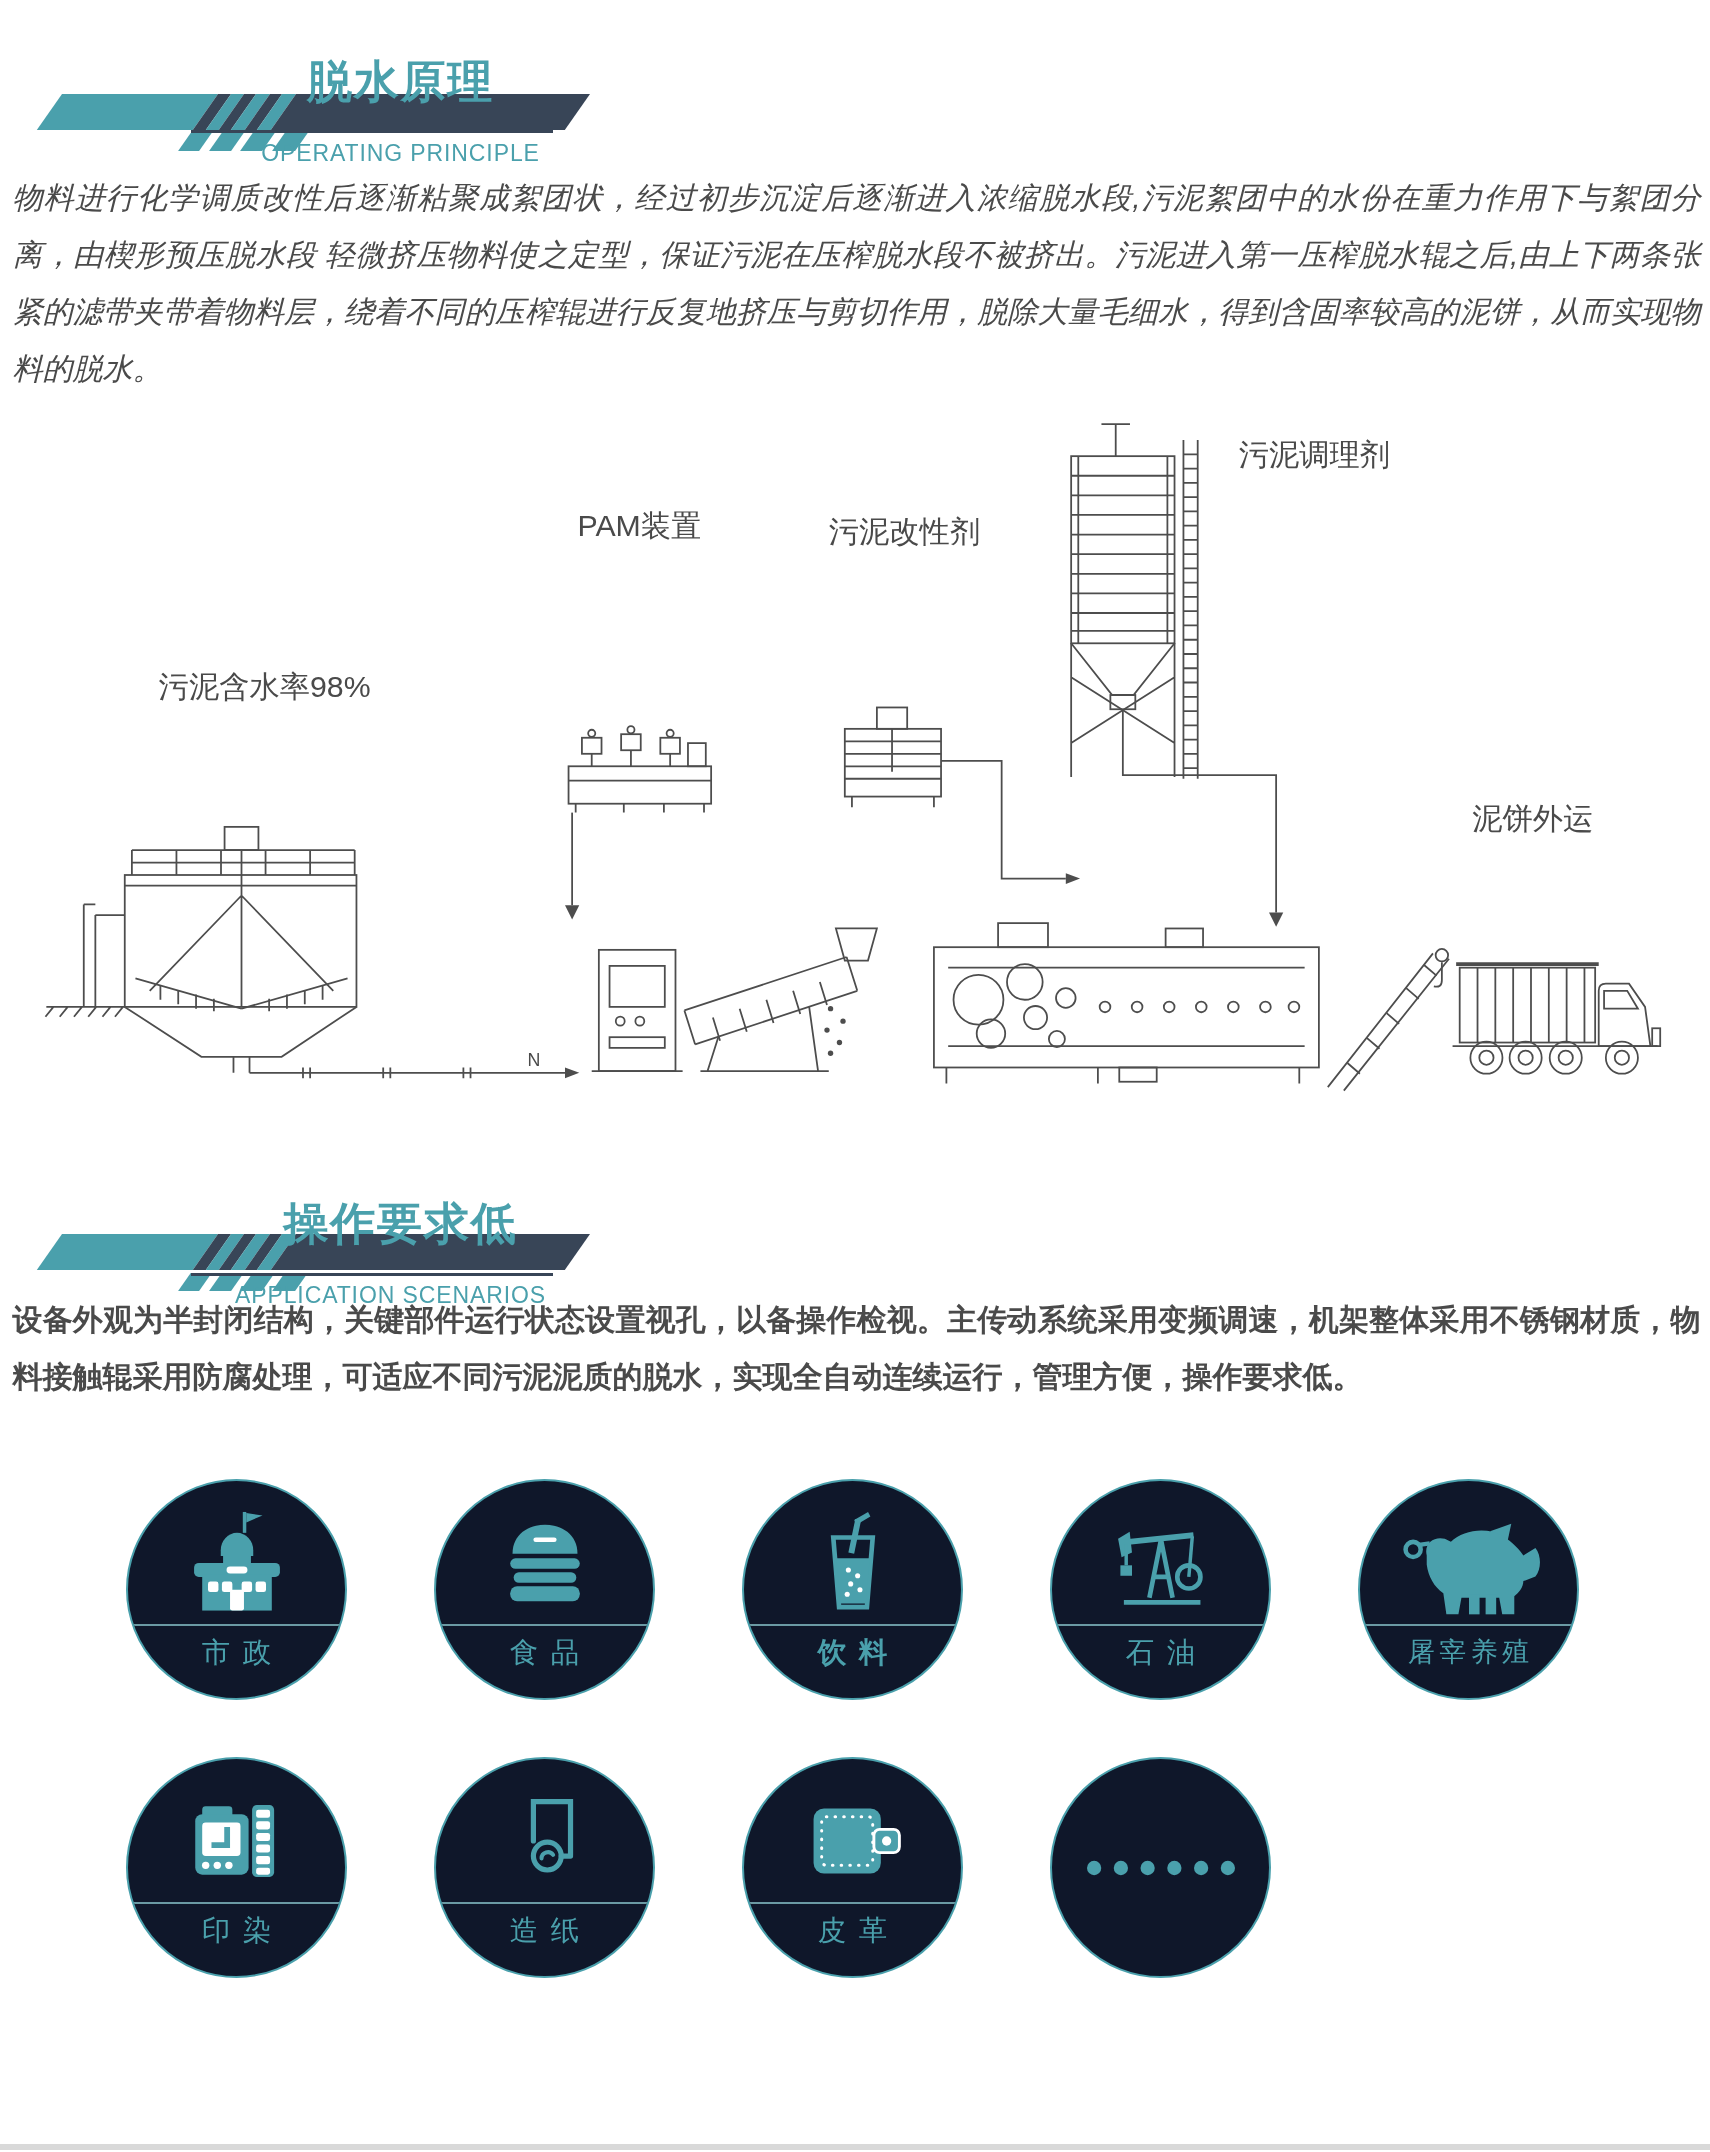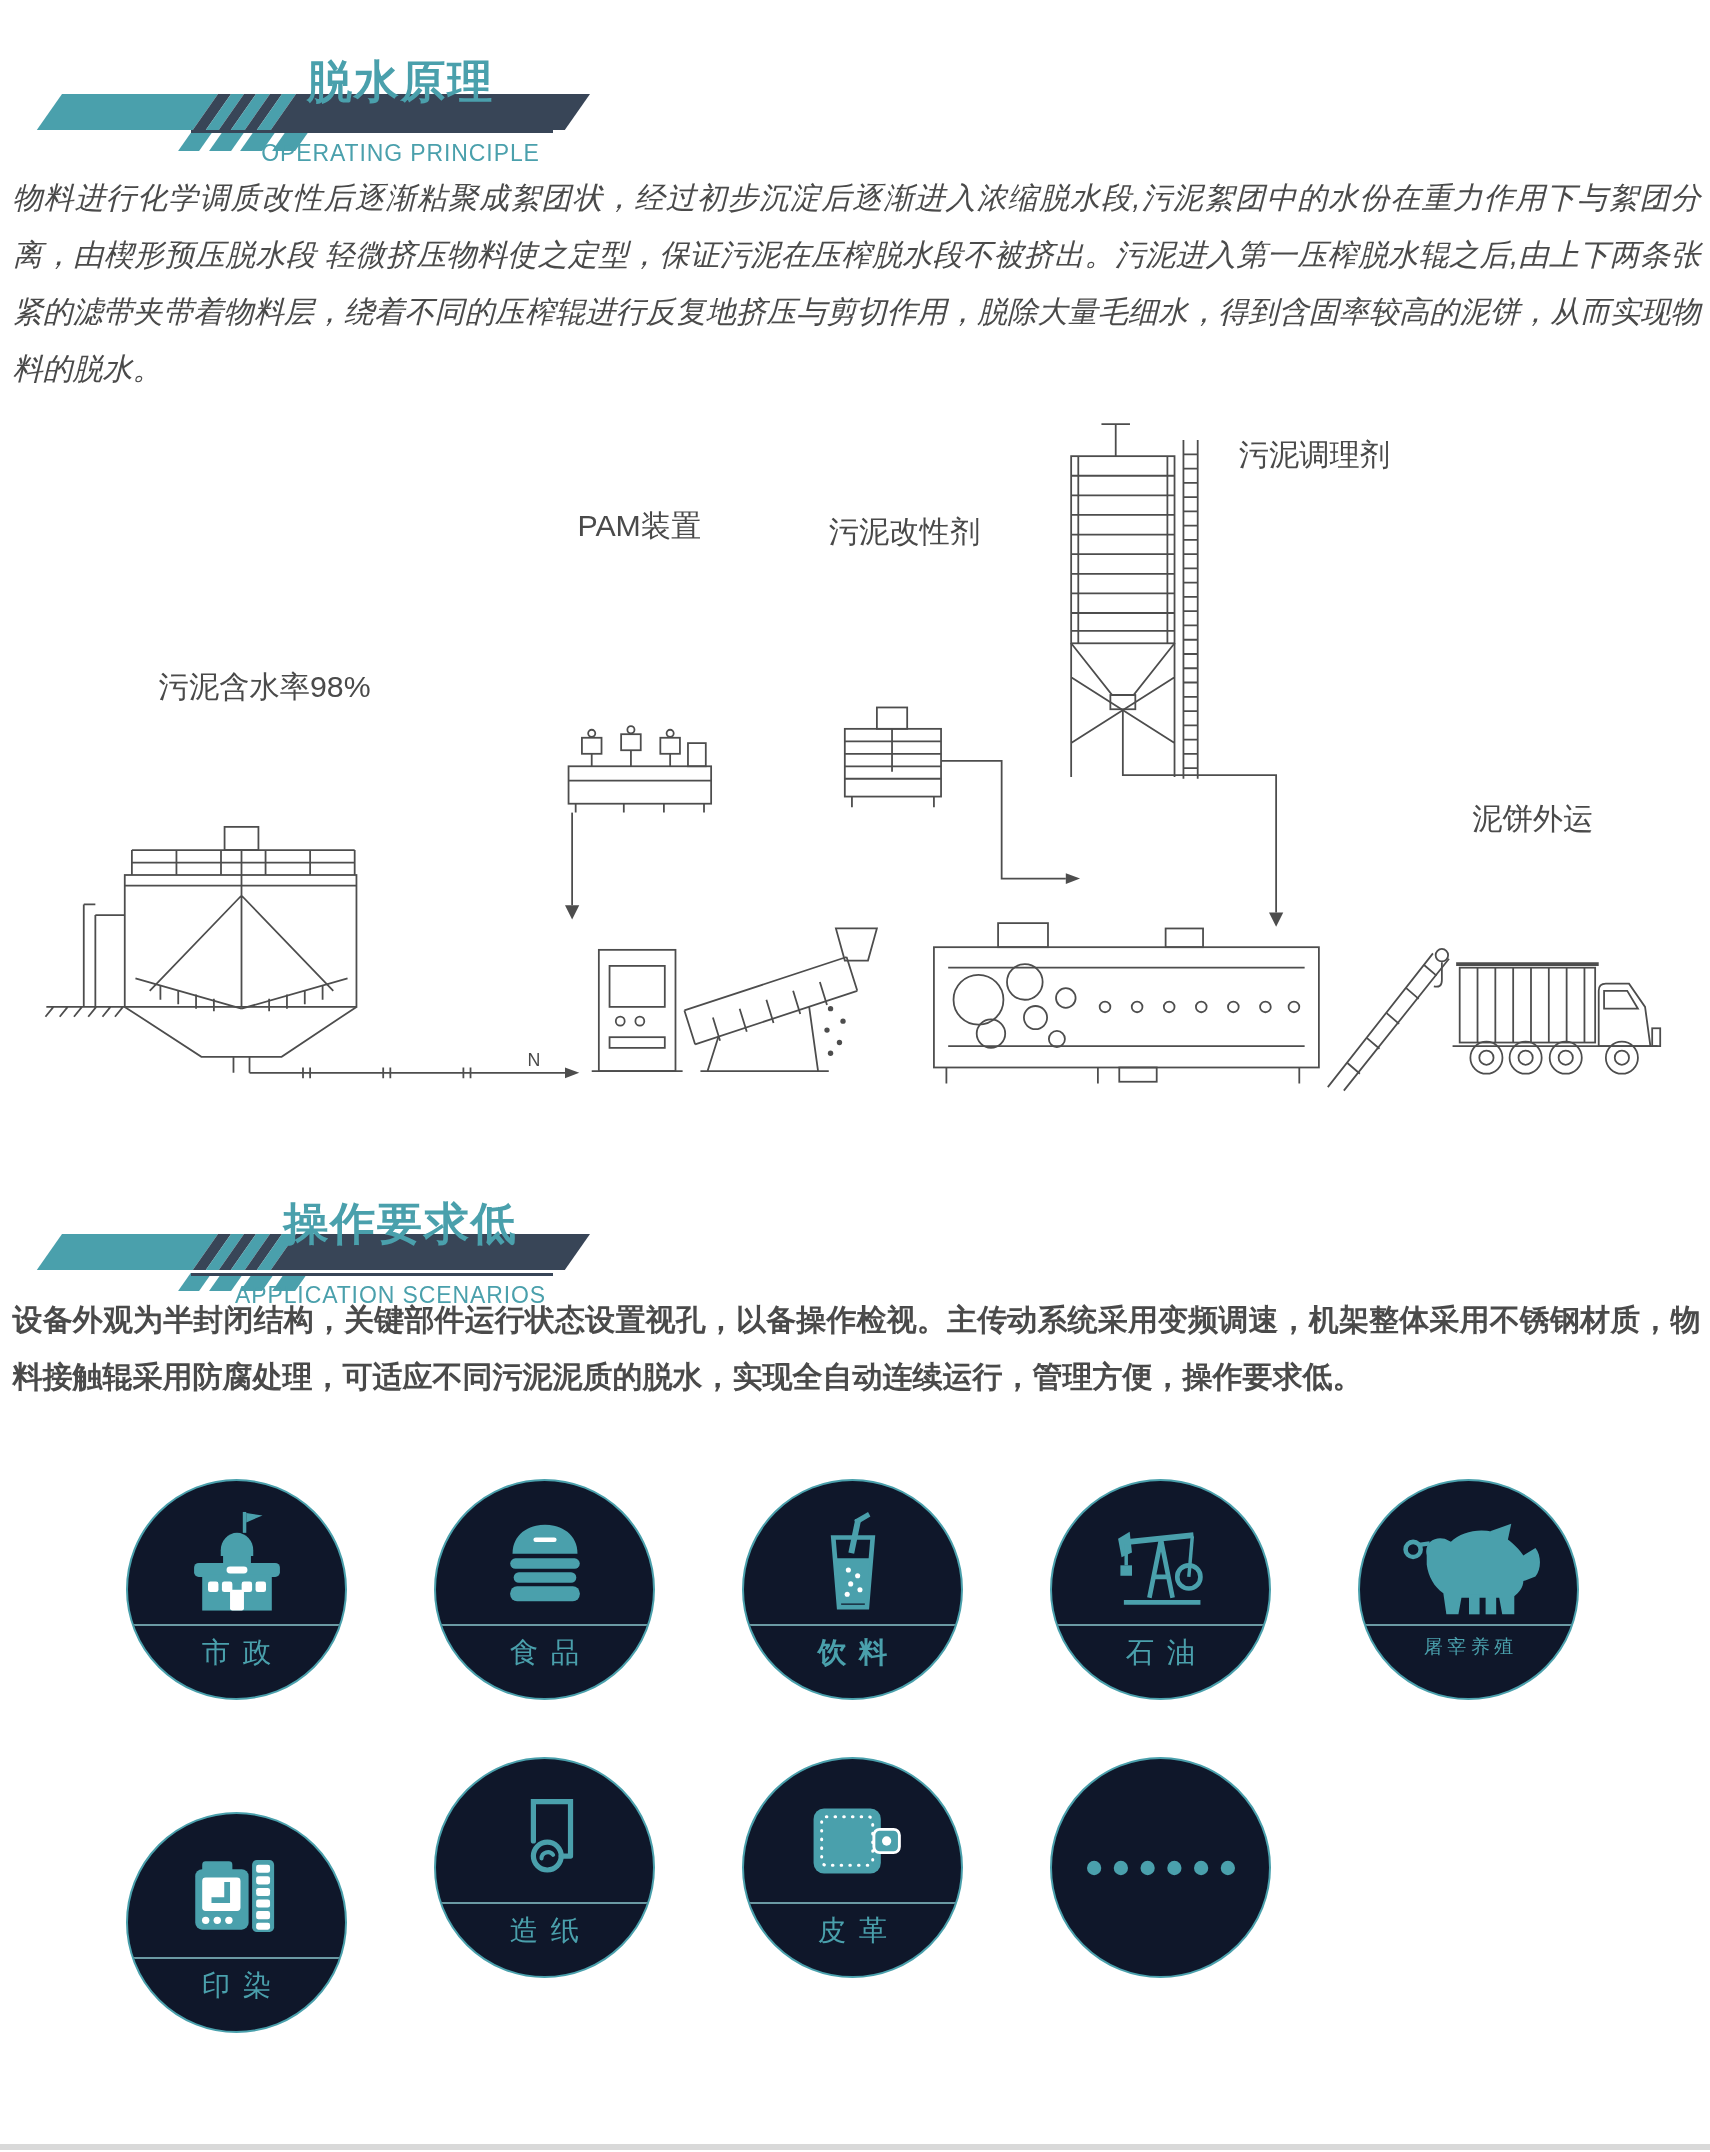--- a/index.html
+++ b/index.html
@@ -49,21 +49,21 @@
   .app-circle{
     position:absolute;width:217px;height:217px;border:2.7px solid var(--teal);
     border-radius:50%;overflow:hidden;background:#0f172a;
   }
   .chord{position:absolute;left:0;right:0;top:143px;height:1.8px;background:#6b9aa4;}
   .app-icon{position:absolute;top:23px;left:50%;transform:translateX(-50%);}
   .app-label{
     position:absolute;top:153px;width:100%;text-align:center;
     font-size:28.5px;color:var(--teal);letter-spacing:12.5px;padding-left:12.5px;box-sizing:border-box;
   }
-  .app-label.long{letter-spacing:4.5px;padding-left:4.5px;font-size:19px;}
+  .app-label.long{letter-spacing:4.5px;padding-left:4.5px;font-size:27px;}
   .icon-fill{fill:var(--teal);}
   .icon-stroke{stroke:var(--teal);fill:none;}
 
   .bottom-divider{position:absolute;left:0;top:2144px;width:1711px;height:6.2px;background:#d9d9d9;}
 </style>
 </head>
 <body>
 
 <div>
 
@@ -323,21 +323,21 @@
       <path class="icon-stroke" style="stroke-width:3;" d="M17,27 L24,26"></path>
       <polygon class="icon-fill" points="64,18 78,13 75,27"></polygon>
       <path class="icon-fill" d="M22,34 C20,26 27,21 34,23 L38,25 C46,17 62,15 72,21 C79,25 84,31 86,34 L94,29 C98,34 98,43 94,48 L86,51 C86,55 83,59 80,61 L80,73 L72,73 L70,62 L45,62 L43,73 L35,73 L33,59 C27,55 23,48 22,40 Z"></path>
       <rect class="icon-fill" x="50" y="60" width="7" height="13"></rect>
       <rect class="icon-fill" x="61" y="60" width="7" height="13"></rect>
     </svg>
     <div class="chord"></div>
     <div class="app-label long">屠宰养殖</div>
   </div>
 
-  <div class="app-circle" style="left:126px;top:1812px;">
+  <div class="app-circle" style="left:126px;top:1757px;">
     <svg class="app-icon" style="width:116px;height:118px;" viewBox="0 0 100 100">
       <rect class="icon-fill" x="20" y="20" width="26" height="10" rx="3"></rect>
       <rect class="icon-fill" x="14" y="27" width="46" height="52" rx="6"></rect>
       <rect x="20" y="34" width="33" height="29" rx="3" fill="#ffffff"></rect>
       <path class="icon-fill" d="M44,38 v18 h-16 v-5 h11 v-13 z"></path>
       <circle cx="23" cy="71" r="3.2" fill="#ffffff"></circle>
         <circle cx="33" cy="71" r="3.2" fill="#ffffff"></circle>
         <circle cx="43" cy="71" r="3.2" fill="#ffffff"></circle>
       <rect class="icon-fill" x="63" y="19" width="19" height="62" rx="4"></rect>
       <rect x="66.5" y="23" width="12" height="7" rx="2" fill="#ffffff"></rect>

